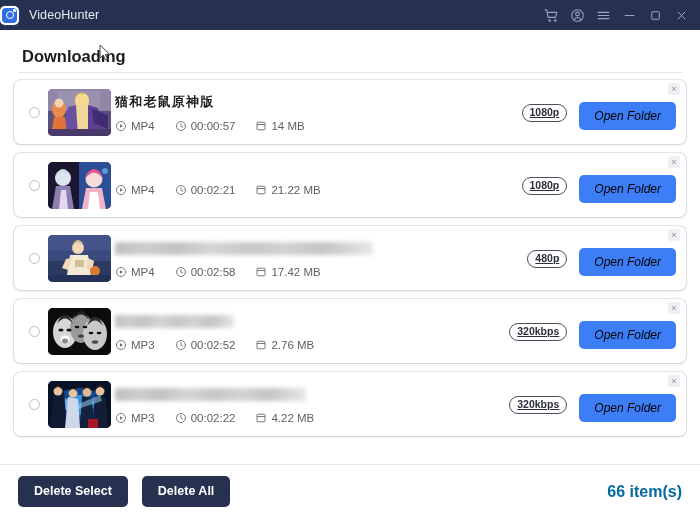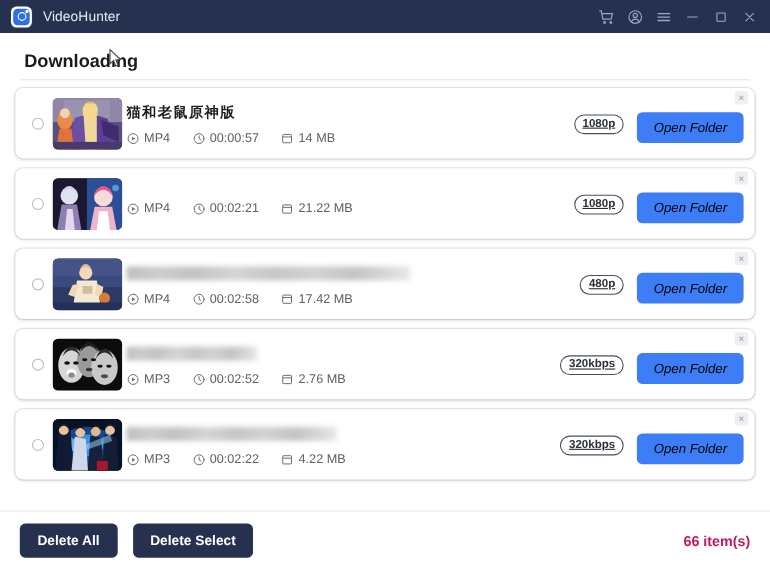--- a/index.html
+++ b/index.html
@@ -22,21 +22,21 @@
     flex-direction: column;
     background: #ffffff;
   }
 
   
   .titlebar {
     height: 30px;
     background: #26304f;
     display: flex;
     align-items: center;
-    padding: 0 6px 0 10px;
+    padding: 0 6px 0 0;
     flex: none;
     position: relative;
   }
   .logo {
     width: 19px;
     height: 19px;
     border-radius: 5px;
     background: #ffffff;
     display: flex;
     align-items: center;
@@ -285,23 +285,23 @@
     color: #ffffff;
     font-size: 12.5px;
     font-weight: bold;
     border-radius: 5px;
     padding: 9px 16px;
     margin-right: 14px;
     line-height: 1;
   }
   .footer-spacer { flex: 1 1 auto; }
   .count {
-    font-size: 13px;
+    font-size: 16px;
     font-weight: bold;
-    color: #be185d;
+    color: #0369a1;
   }
 
   
   .cursor {
     position: absolute;
     left: 99px;
     top: 44px;
     width: 12px;
     height: 18px;
     pointer-events: none;
@@ -624,22 +624,22 @@
       <div class="right">
         <div class="badge">320kbps</div>
         <div class="open-btn">Open Folder</div>
         <div class="close-x">×</div>
       </div>
     </div>
 
   </div>
 
   <div class="footer">
+    <div class="dark-btn">Delete Select</div>
     <div class="dark-btn">Delete All</div>
-    <div class="dark-btn">Delete Select</div>
     <div class="footer-spacer"></div>
     <div class="count">66 item(s)</div>
   </div>
 
   <div class="cursor">
     <svg width="12" height="18" viewBox="0 0 12 18">
       <path d="M1 1 L1 14 L4.2 11 L6.3 16 L8.3 15.1 L6.3 10.4 L10.5 10.2 Z" fill="#ffffff" stroke="#4a4a4a" stroke-width="1"></path>
     </svg>
   </div>
 

